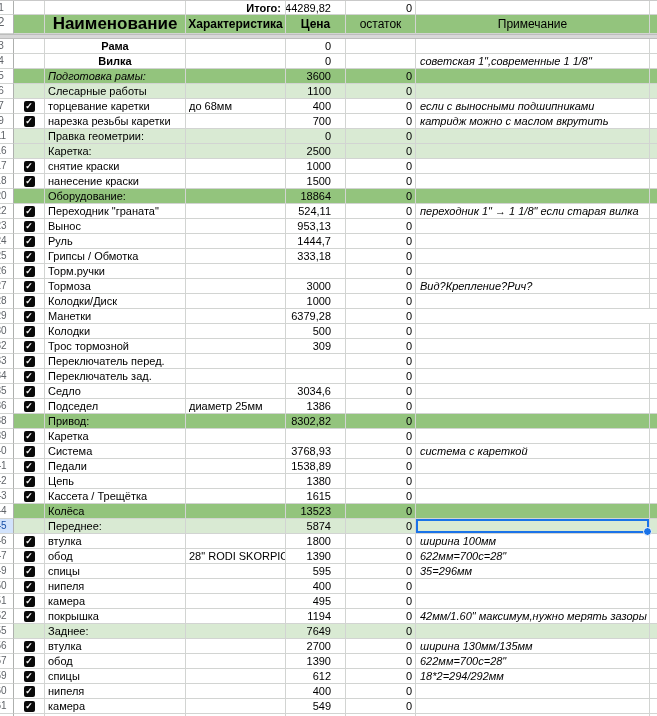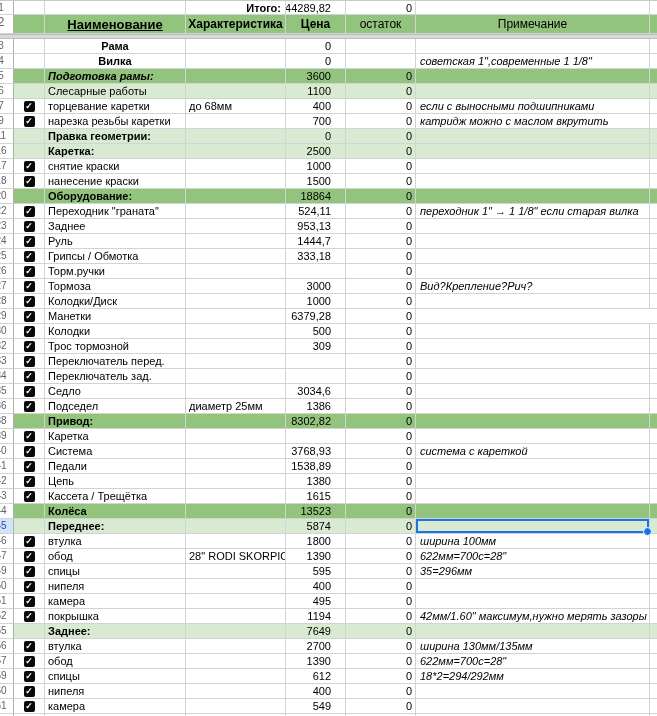--- a/index.html
+++ b/index.html
@@ -29,26 +29,26 @@
   
   .cell.rownum{
     width:14px;display:block;overflow:hidden;background:#fff;
     color:#5f6368;font-size:10px;line-height:14px;
     border-right:1px solid #aeb0ae;
   }
   .rownum span{display:block;width:26px;margin-left:-12px;text-align:center;}
   .row.sel .cell.rownum{background:#d2e3fc;color:#174ea6;}
   
   .kind-title .name{font-weight:bold;justify-content:center;padding-left:0;}
-  .kind-section .name{font-weight:bold;}
+  .kind-section .name{font-weight:normal;}
   .italic-name .name{font-style:italic;}
   
   .header .cell{justify-content:center;padding-left:0;padding-right:0;font-size:12px;font-style:normal;}
   .header .name,.header .spec,.header .price{font-weight:bold;}
-  .header .name{font-size:13px;text-decoration:underline;}
+  .header .name{font-size:17px;}
   
   .totals .spec{justify-content:flex-end;padding-right:4px;font-weight:bold;}
   
   .checkbox{
     width:11px;height:11px;background:#0a0a0a;border-radius:2px;
     color:#fff;font-size:9px;line-height:11px;text-align:center;font-weight:bold;flex:none;
   }
   
   .divider{
     height:5px;box-sizing:border-box;background:#d8d8d8;
@@ -251,21 +251,21 @@
         <div class="cell note">переходник 1" → 1 1/8" если старая вилка</div>
         <div class="cell sliver"></div>
       </div>
       <div class="row">
         <div class="cell rownum">
           <span>23</span>
         </div>
         <div class="cell cb">
           <span class="checkbox">✓</span>
         </div>
-        <div class="cell name">Заднее</div>
+        <div class="cell name">Вынос</div>
         <div class="cell spec"></div>
         <div class="cell price">953,13</div>
         <div class="cell stock">0</div>
         <div class="cell note"></div>
         <div class="cell sliver"></div>
       </div>
       <div class="row">
         <div class="cell rownum">
           <span>24</span>
         </div>

